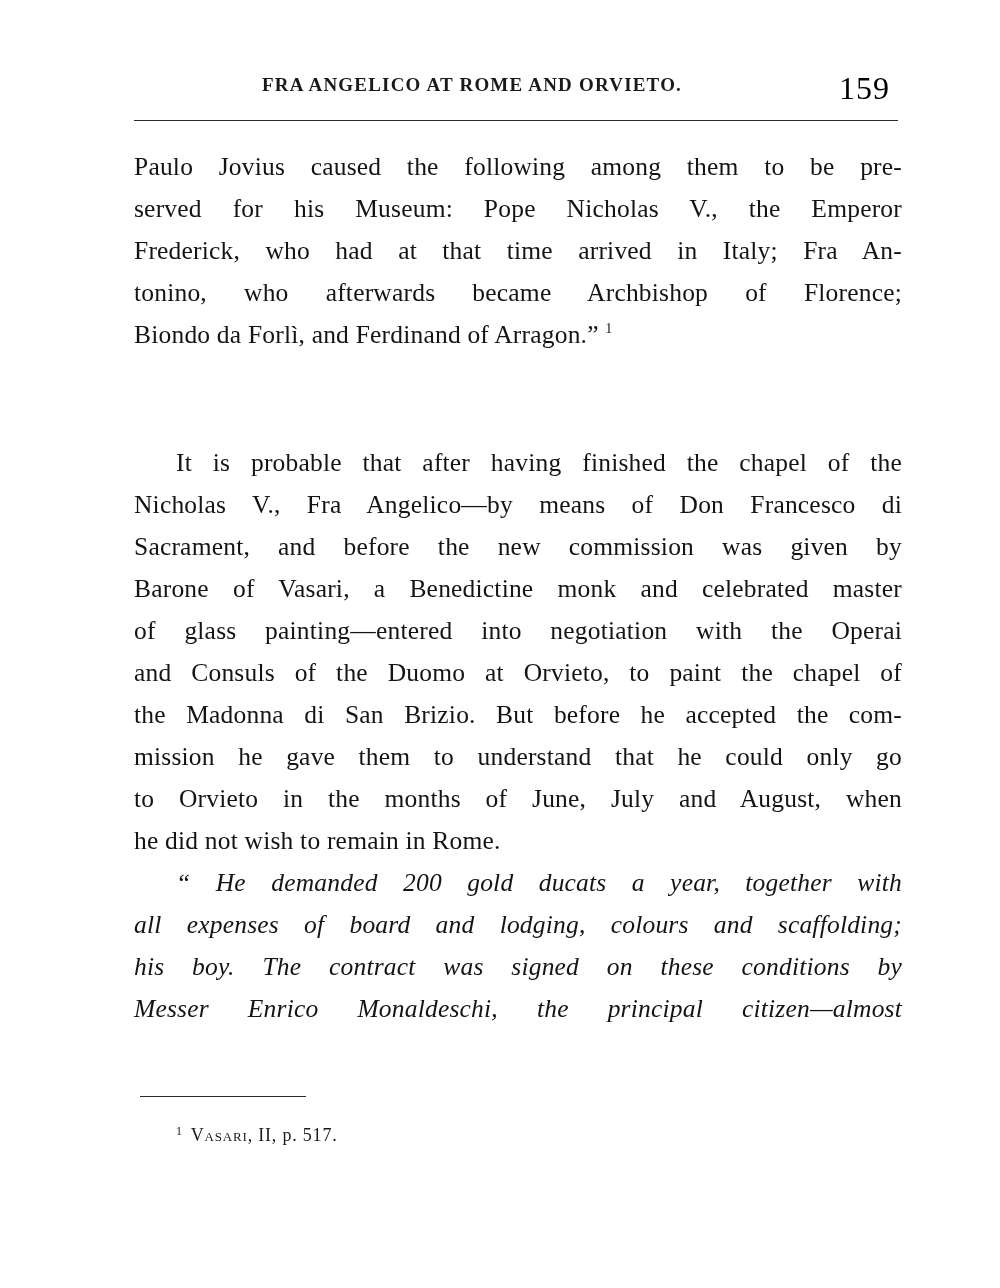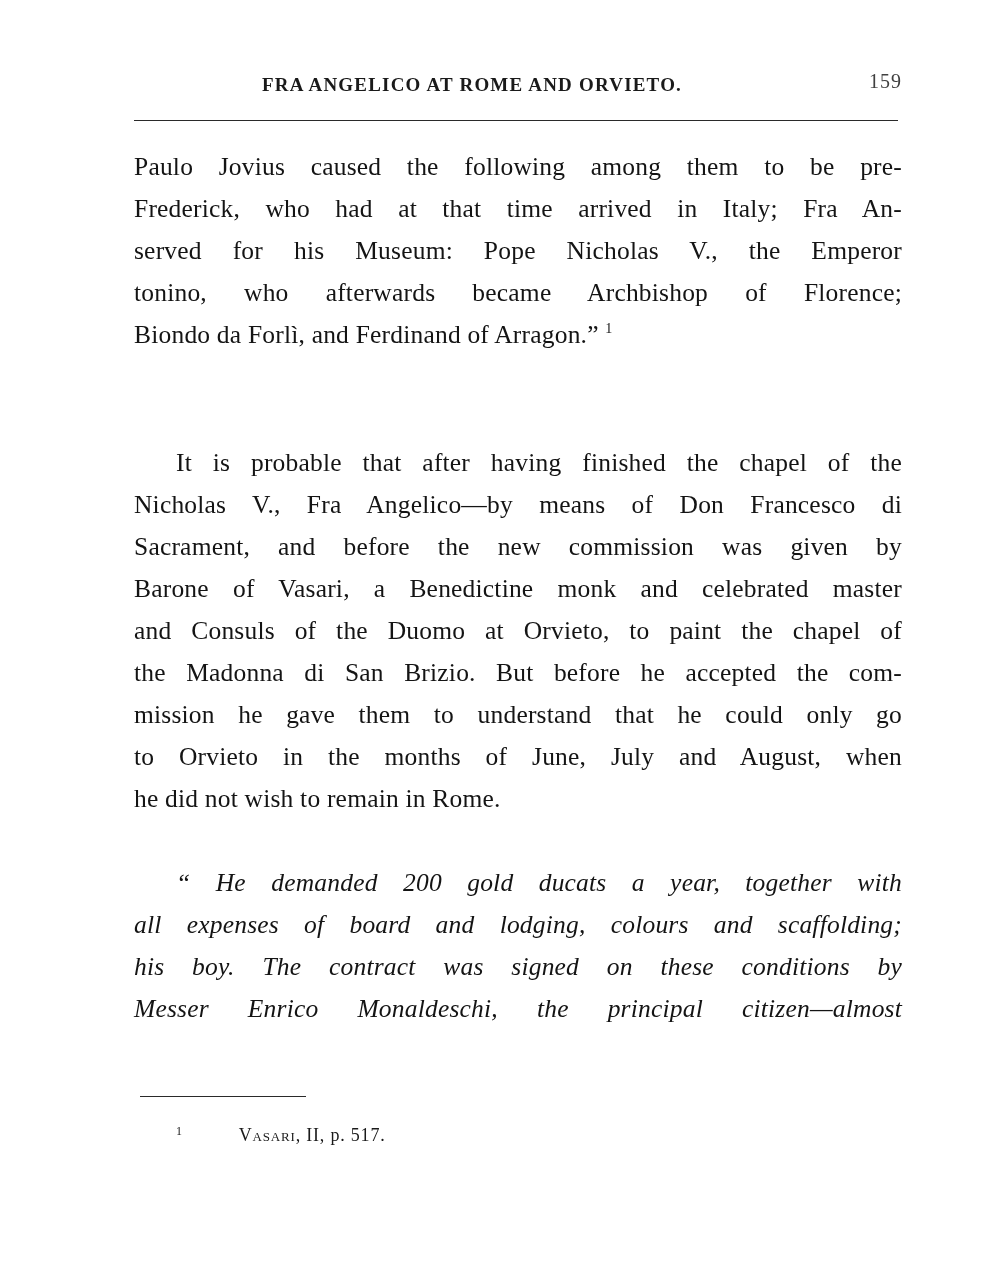--- a/index.html
+++ b/index.html
@@ -32,25 +32,25 @@
       position: absolute;
       left: 128px;
       top: 0;
       font-size: 19px;
       letter-spacing: 1.2px;
       font-weight: bold;
       color: #1a1a1a;
     }
     .page-number {
       position: absolute;
-      right: 0;
+      right: 12px;
       top: -4px;
-      font-size: 20px;
+      font-size: 32px;
       letter-spacing: 1px;
-      color: #404040;
+      color: #000000;
     }
     .head-rule {
       position: absolute;
       left: 134px;
       top: 120px;
       width: 764px;
       height: 0;
       border-top: 1.3px solid #2a2a2a;
     }
     .body-text {
@@ -99,47 +99,47 @@
       letter-spacing: 0.8px;
       color: #1a1a1a;
     }
     .footnote .fn-num {
       font-size: 12px;
       vertical-align: 6px;
       margin-right: 8px;
     }
     .footnote .smallcaps {
       font-variant: small-caps;
-      margin-left: 48px;
     }
   </style>
 </head>
 <body>
 
 <div class="page">
 
   <div class="running-head">
     <span class="running-title">FRA ANGELICO AT ROME AND ORVIETO.</span>
     <span class="page-number">159</span>
   </div>
   <div class="head-rule"></div>
 
   <div class="body-text para1">
     <span class="line">Paulo Jovius caused the following among them to be pre-</span>
+    <span class="line">served for his Museum: Pope Nicholas V., the Emperor</span>
     <span class="line">Frederick, who had at that time arrived in Italy; Fra An-</span>
-    <span class="line">served for his Museum: Pope Nicholas V., the Emperor</span>
     <span class="line">tonino, who afterwards became Archbishop of Florence;</span>
     <span class="line last"><span>Biondo da Forlì, and Ferdinand of Arragon.”</span>&nbsp;<sup class="fn-ref">1</sup></span>
   </div>
 
   <div class="body-text para2">
     <span class="line indent">It is probable that after having finished the chapel of the</span>
     <span class="line">Nicholas V., Fra Angelico—by means of Don Francesco di</span>
     <span class="line">Sacrament, and before the new commission was given by</span>
     <span class="line">Barone of Vasari, a Benedictine monk and celebrated master</span>
+    <span class="line">of glass painting—entered into negotiation with the Operai</span>
     <span class="line">and Consuls of the Duomo at Orvieto, to paint the chapel of</span>
     <span class="line">the Madonna di San Brizio.  But before he accepted the com-</span>
     <span class="line">mission he gave them to understand that he could only go</span>
     <span class="line">to Orvieto in the months of June, July and August, when</span>
     <span class="line last">he did not wish to remain in Rome.</span>
   </div>
 
   <div class="body-text para3">
     <span class="line indent">“ He demanded 200 gold ducats a year, together with</span>
     <span class="line">all expenses of board and lodging, colours and scaffolding;</span>

